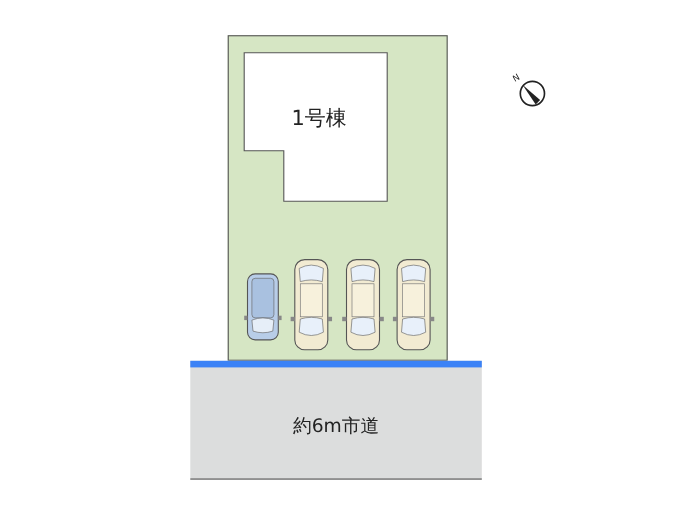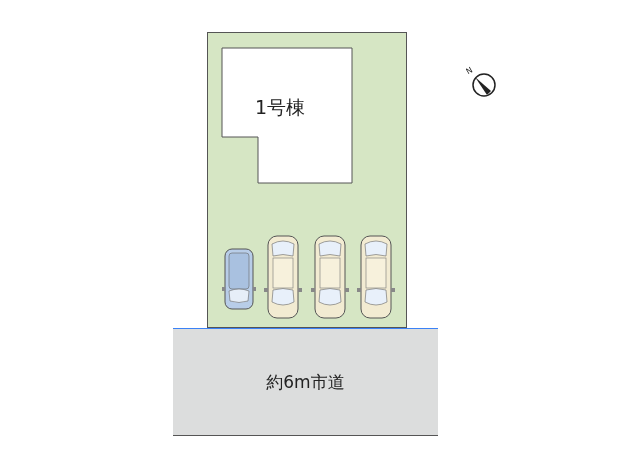--- a/index.html
+++ b/index.html
@@ -1,21 +1,21 @@
 <!DOCTYPE html>
 <html><head>
 <meta charset="utf-8">
 <style>
   html,body{margin:0;padding:0;background:#fff;}
   body{width:620px;height:464px;position:relative;overflow:hidden;font-family:"DejaVu Sans","Liberation Sans",sans-serif;}
   .lot{position:absolute;left:207px;top:32px;width:200px;height:296px;background:#d6e6c4;border:1px solid #555;box-sizing:border-box;}
-  .road{position:absolute;left:173px;top:328px;width:265px;height:108px;background:#dcdddd;border-top:1px solid #3b82f6;border-bottom:1px solid #555;box-sizing:border-box;}
+  .road{position:absolute;left:173px;top:328px;width:265px;height:108px;background:#dcdddd;border-top:6px solid #3b82f6;border-bottom:1px solid #555;box-sizing:border-box;}
   .road-label{position:absolute;left:0;right:0;top:42px;text-align:center;font-size:17px;color:#222;}
   .bldg{position:absolute;left:0;top:0;}
-  .bldg-label{position:absolute;left:255px;top:95px;width:70px;text-align:left;font-size:19px;color:#222;}
+  .bldg-label{position:absolute;left:255px;top:95px;width:70px;text-align:center;font-size:19px;color:#222;}
   .compass{position:absolute;left:466px;top:64px;}
   .car{position:absolute;}
 </style>
 </head>
 <body>
 
 <div class="lot"></div>
 
 <svg class="bldg" width="620" height="464">
   <polygon points="222,48 352,48 352,183 258,183 258,137 222,137" fill="#fff" stroke="#555" stroke-width="1"></polygon>

